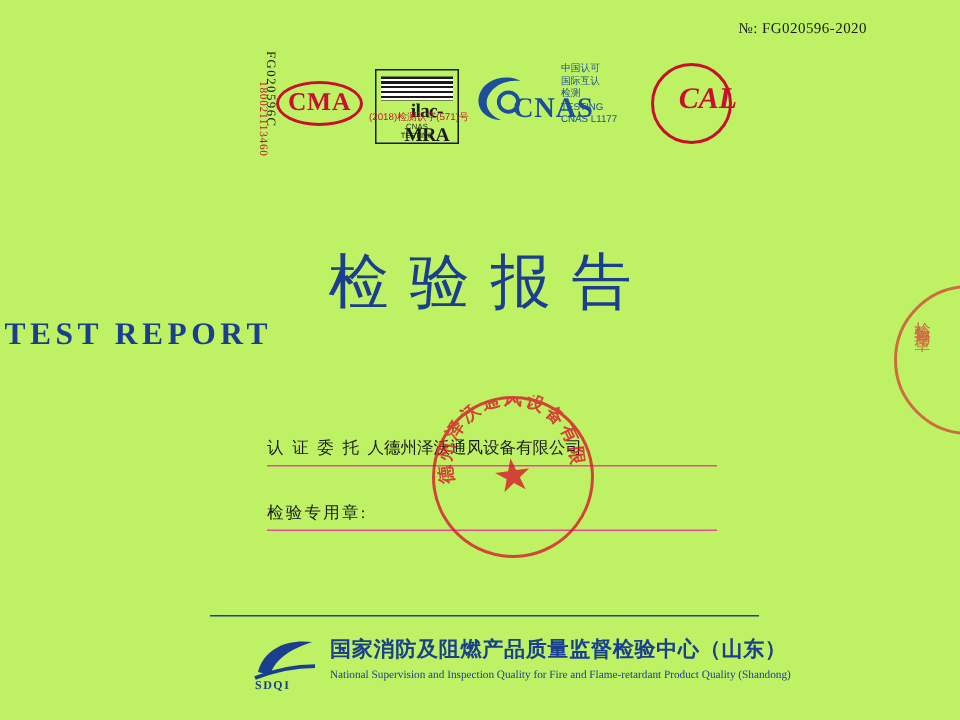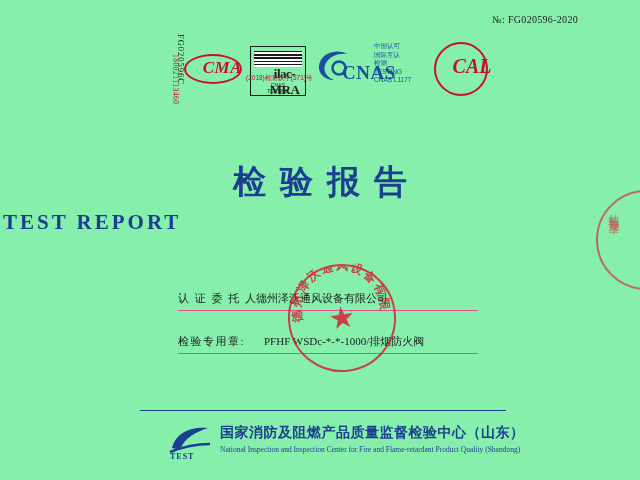--- a/index.html
+++ b/index.html
@@ -10,21 +10,21 @@
   body {
     width: 640px;
     height: 480px;
     overflow: hidden;
     font-family: "Liberation Sans", sans-serif;
   }
   .page {
     position: relative;
     width: 640px;
     height: 480px;
-    background: #86efac;
+    background: #bef264;
   }
 
   
   .serial {
     position: absolute;
     top: 14px;
     right: 62px;
     font-family: "Liberation Serif", serif;
     font-size: 10px;
     color: #1a1a1a;
@@ -70,27 +70,26 @@
     height: 30px;
     border: 2px solid #c8102e;
     border-radius: 50%;
     box-sizing: border-box;
   }
   .cma .txt {
     position: absolute;
     left: 0;
     top: 6px;
     width: 58px;
-    text-align: right;
+    text-align: center;
     font-family: "Liberation Serif", serif;
     font-weight: bold;
     font-size: 17px;
     color: #c8102e;
     letter-spacing: 0.5px;
-    font-style: italic;
   }
   .cma .num {
     position: absolute;
     left: -13px;
     top: 2px;
     font-family: "Liberation Serif", serif;
     font-size: 7.5px;
     color: #c8102e;
     writing-mode: vertical-rl;
     letter-spacing: 0.5px;
@@ -235,22 +234,22 @@
   }
 
   
   .title-cn {
     position: absolute;
     top: 160px;
     left: 0;
     width: 640px;
     text-align: center;
     font-family: "Liberation Serif", serif;
-    font-weight: bold;
-    font-size: 33px;
+    font-weight: normal;
+    font-size: 40px;
     letter-spacing: 14px;
     text-indent: 14px;
     color: #1b3f8f;
   }
   .title-en {
     position: absolute;
     top: 210px;
     left: 0;
     width: 640px;
     text-align: left;
@@ -460,21 +459,20 @@
   <div class="title-cn">检验报告</div>
   <div class="title-en">TEST REPORT</div>
 
   <div class="fields">
     <div class="field f1">
       <span class="lbl">认 证 委 托 人 :</span>
       <span class="val">德州泽沃通风设备有限公司</span>
     </div>
     <div class="field f2">
       <span class="lbl">检验专用章:</span>
-      <span class="val">PFHF WSDc-*-*-1000/排烟防火阀</span>
     </div>
   </div>
 
   <div class="seal-main">
     <svg class="arc" viewBox="0 0 104 104">
       <defs>
         <path id="arcpath" d="M 14,56 A 40,40 0 1 1 90,56"></path>
       </defs>
       <text>
         <textPath href="#arcpath" startOffset="4%">德州泽沃通风设备有限公司</textPath>
@@ -486,18 +484,18 @@
   <div class="seal-edge">
     <div class="vtxt">检验专用章</div>
   </div>
 
   <div class="footer-rule"></div>
   <div class="footer">
     <svg class="mark" viewBox="0 0 48 36">
       <path d="M6 26 C10 10, 26 4, 42 6 C30 10, 18 16, 14 28 Z" fill="#1b3f8f"></path>
       <path d="M4 30 C14 26, 28 22, 44 22" stroke="#1b3f8f" stroke-width="2.5" fill="none"></path>
     </svg>
-    <div class="sdqi">TEST</div>
+    <div class="sdqi">SDQI</div>
     <div class="cn">国家消防及阻燃产品质量监督检验中心（山东）</div>
-    <div class="en">National Inspection and Inspection Center for Fire and Flame-retardant Product Quality (Shandong)</div>
+    <div class="en">National Supervision and Inspection Quality for Fire and Flame-retardant Product Quality (Shandong)</div>
   </div>
 
 </div>
 
 </body></html>

